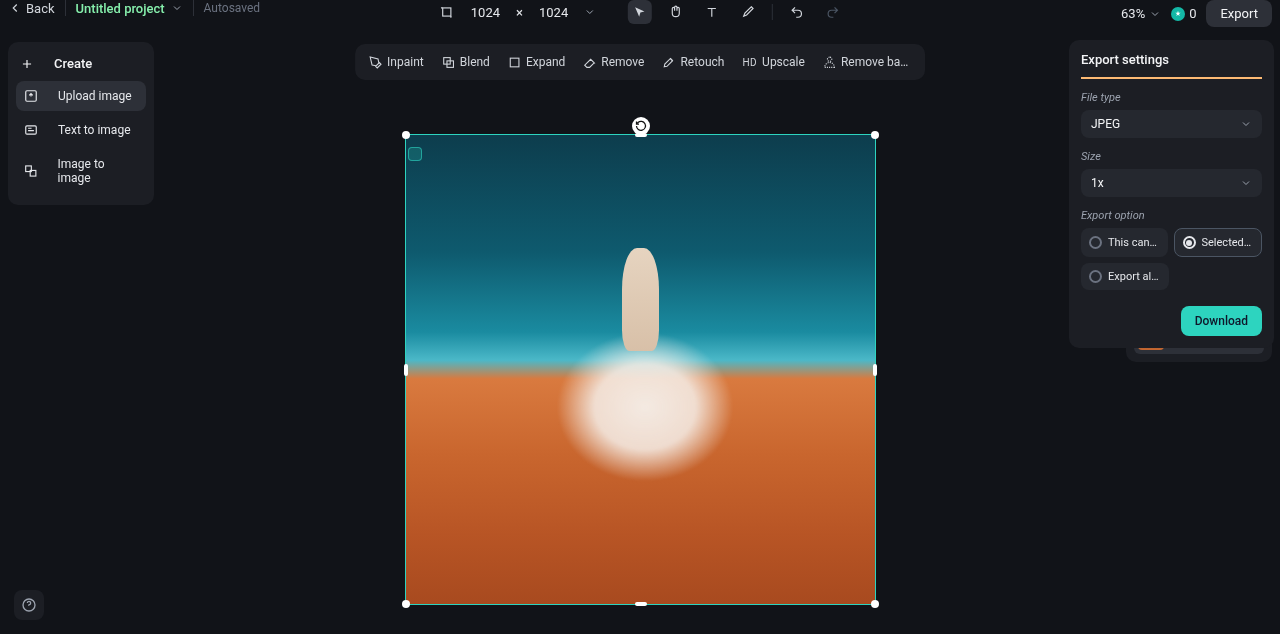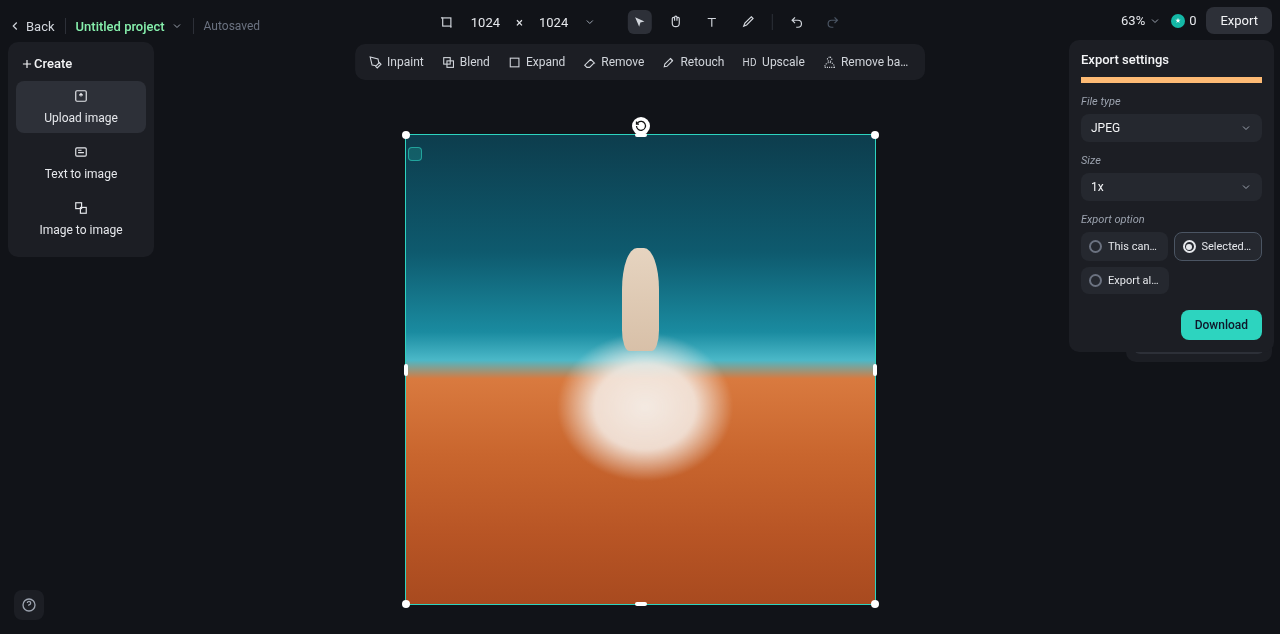--- a/index.html
+++ b/index.html
@@ -14,21 +14,21 @@
   background: #111318;
   color: #e5e7eb;
   overflow: hidden;
   position: relative;
 }
 
 
 .topbar {
   height: 34px;
   display: flex;
-  align-items: flex-end;
+  align-items: flex-start;
   padding: 0 8px;
   background: #111318;
   justify-content: space-between;
 }
 .topbar-left, .topbar-right, .topbar-center {
   display: flex;
   align-items: center;
   gap: 10px;
 }
 .topbar-center {
@@ -123,37 +123,36 @@
   left: 8px;
   top: 42px;
   width: 146px;
   background: #1c1e24;
   border-radius: 10px;
   padding: 8px;
 }
 .create-row {
   display: flex;
   align-items: center;
-  gap: 0;
+  gap: 20px;
   padding: 6px 4px 10px 4px;
   font-size: 13px;
   font-weight: 500;
   color: #f3f4f6;
 }
 .tool-item {
   display: flex;
   align-items: center;
-  gap: 8px;
+  gap: 20px;
   padding: 8px;
   border-radius: 8px;
   font-size: 12px;
   color: #e5e7eb;
   cursor: pointer;
   margin-bottom: 4px;
-  flex-direction: column;
 }
 .tool-item.active { background: #2d3038; }
 
 
 .canvas-area {
   position: absolute;
   left: 0; right: 0; top: 34px; bottom: 0;
   display: flex;
   align-items: center;
   justify-content: center;
@@ -270,21 +269,21 @@
   border-radius: 10px;
   padding: 12px;
   z-index: 20;
 }
 .panel-title {
   font-size: 13px;
   font-weight: 500;
   color: #f3f4f6;
   margin-bottom: 12px;
   padding-bottom: 10px;
-  border-bottom: 6px solid #fdba74;
+  border-bottom: 2px solid #fdba74;
 }
 .field-label {
   font-size: 11px;
   color: #9ca3af;
   margin-bottom: 6px;
   font-style: italic;
 }
 .select-box {
   width: 100%;
   background: #25282f;

